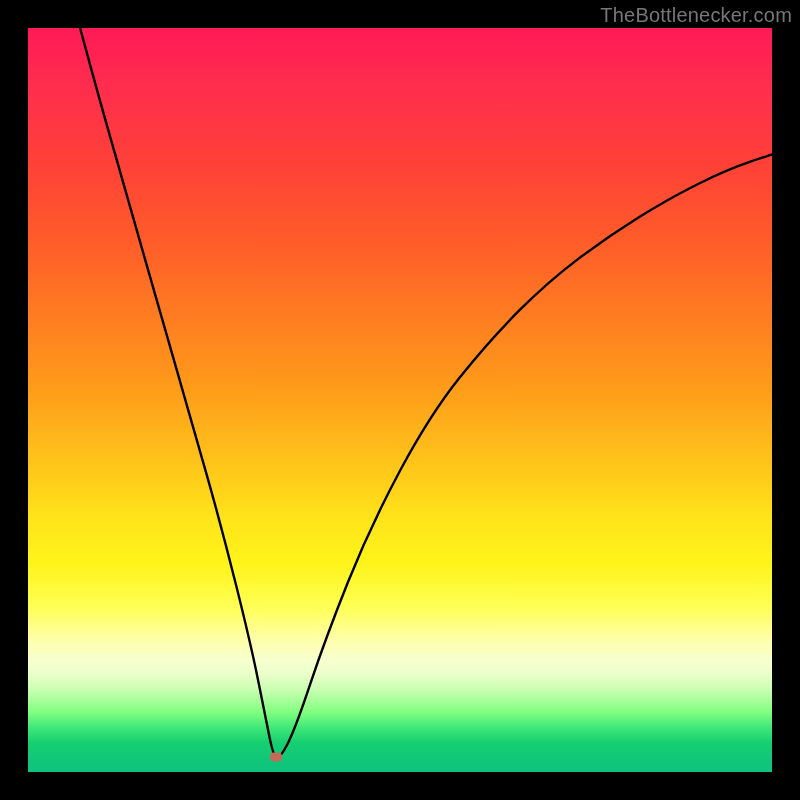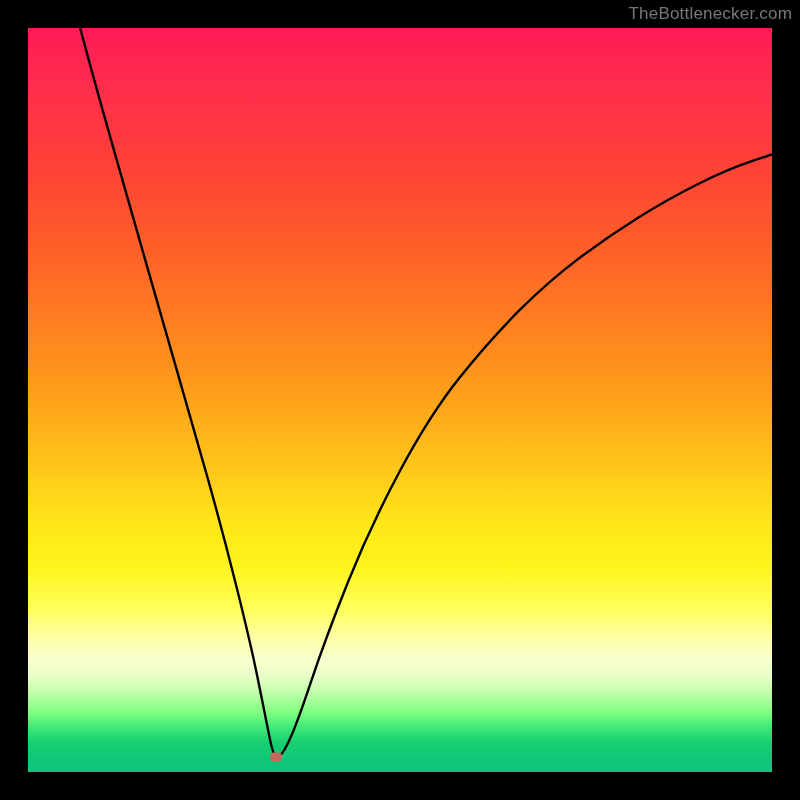--- a/index.html
+++ b/index.html
@@ -61,21 +61,21 @@
     height: 9px;
     border-radius: 4px;
     background: #c46a5a;
     transform: translate(-50%, -50%);
   }
   .watermark {
     position: absolute;
     top: 4px;
     right: 8px;
     color: #777;
-    font-size: 17px;
+    font-size: 20px;
     font-weight: 500;
     letter-spacing: 0.2px;
     font-family: Arial, Helvetica, sans-serif;
   }
 </style>
 </head>
 <body>
 
 <div class="watermark">TheBottlenecker.com</div>
 

